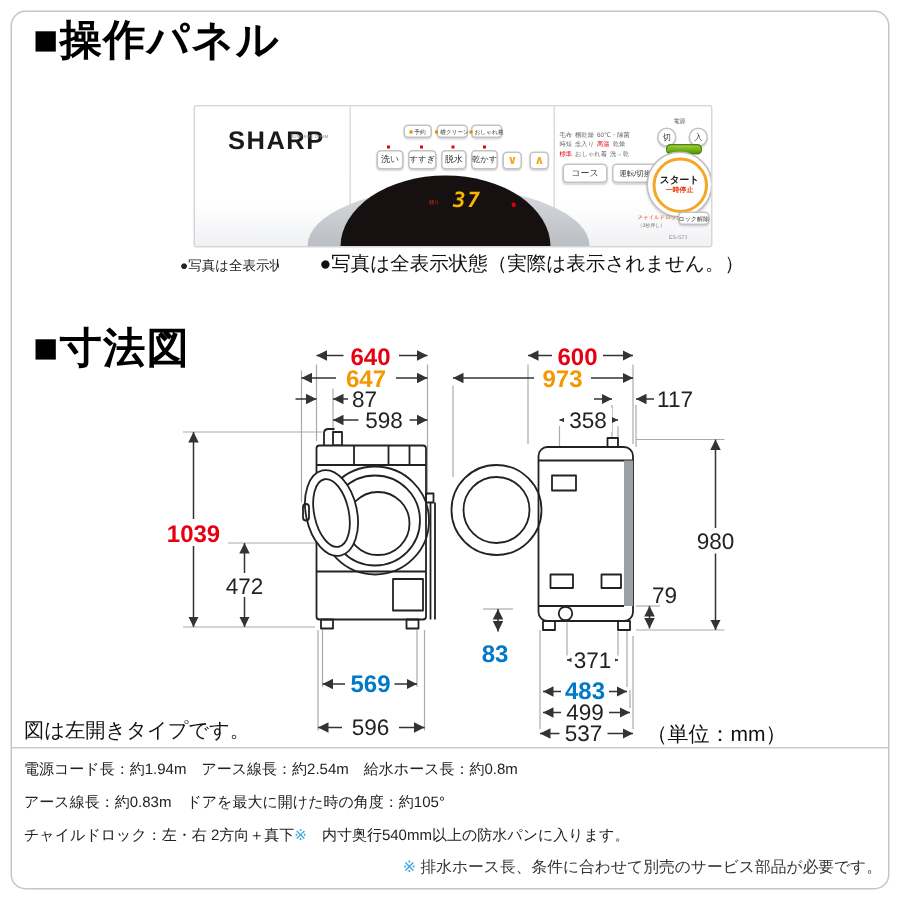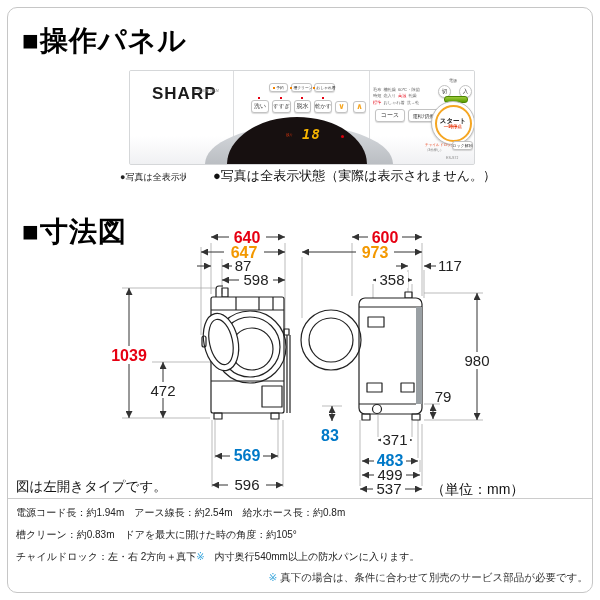--- a/index.html
+++ b/index.html
@@ -50,21 +50,21 @@
   .torange{fill:#f39800;font-weight:bold;font-size:16px;}
   .tblue{fill:#0079c8;font-weight:bold;font-size:16px;}
   .tblk{fill:#222;font-size:15px;}
   .tunit{fill:#111;font-size:14px;}
 </style>
 </head>
 <body>
 
 <div class="frame"></div>
 
-<div class="abs h1" style="left:22px;top:22px;">■操作パネル</div>
+<div class="abs h1" style="left:22px;top:8px;">■操作パネル</div>
 
 <div class="abs panel">
   <div class="card" style="left:0;width:103px;"></div>
   <div class="card" style="left:104px;width:135px;"></div>
   <div class="card" style="left:240px;right:0;"></div>
   <div class="divider" style="left:103px;"></div>
   <div class="divider" style="left:239px;"></div>
 
   <div class="silver"></div>
   <div class="dome"></div>
@@ -103,21 +103,21 @@
       <span>乾かす</span>
     </div>
   <div class="chip" style="left:205px;top:30px;width:13px;height:12px;">
       <span class="chev">∨</span>
     </div>
   <div class="chip" style="left:223px;top:30px;width:13px;height:12px;">
       <span class="chev">∧</span>
     </div>
 
   <div class="abs tinyred" style="left:156px;top:62px;font-size:3.5px;">残り</div>
-  <div class="abs seg" style="left:172px;top:55px;">18</div>
+  <div class="abs seg" style="left:172px;top:55px;">37</div>
   <div class="abs" style="left:211px;top:64px;width:3px;height:3px;background:#d8000c;border-radius:50%;"></div>
 
   <div class="abs" style="left:243px;top:16px;">
     <div class="crow">
         <span>毛布</span>
         <span>槽乾燥</span>
         <span>60℃・除菌</span>
       </div>
     <div class="crow">
         <span>時短</span>
@@ -304,15 +304,15 @@
   <text class="tblk" x="395" y="445" text-anchor="middle">371</text>
   <text class="tblue" x="390" y="466" text-anchor="middle">483</text>
   <text class="tblk" x="390" y="480" text-anchor="middle">499</text>
   <text class="tblk" x="389" y="494" text-anchor="middle">537</text>
   <text class="tunit" x="431" y="494" text-anchor="start">（単位：mm）</text>
 </svg>
 
 <div class="abs note" style="left:16px;top:478px;text-align:center;">図は左開きタイプです。</div>
 <div class="sep"></div>
 <div class="abs spec" style="left:16px;top:506px;">電源コード長：約1.94m　アース線長：約2.54m　給水ホース長：約0.8m</div>
-<div class="abs spec" style="left:16px;top:528px;">槽クリーン：約0.83m　ドアを最大に開けた時の角度：約105°</div>
+<div class="abs spec" style="left:16px;top:528px;">アース線長：約0.83m　ドアを最大に開けた時の角度：約105°</div>
 <div class="abs spec" style="left:16px;top:550px;"><span>チャイルドロック：左・右 2方向＋真下</span><span class="mark">※</span><span>　内寸奥行540mm以上の防水パンに入ります。</span></div>
-<div class="abs foot" style="right:12px;top:571px;"><span class="mark">※</span><span> 真下の場合は、条件に合わせて別売のサービス部品が必要です。</span></div>
+<div class="abs foot" style="right:12px;top:571px;"><span class="mark">※</span><span> 排水ホース長、条件に合わせて別売のサービス部品が必要です。</span></div>
 
 </body></html>

